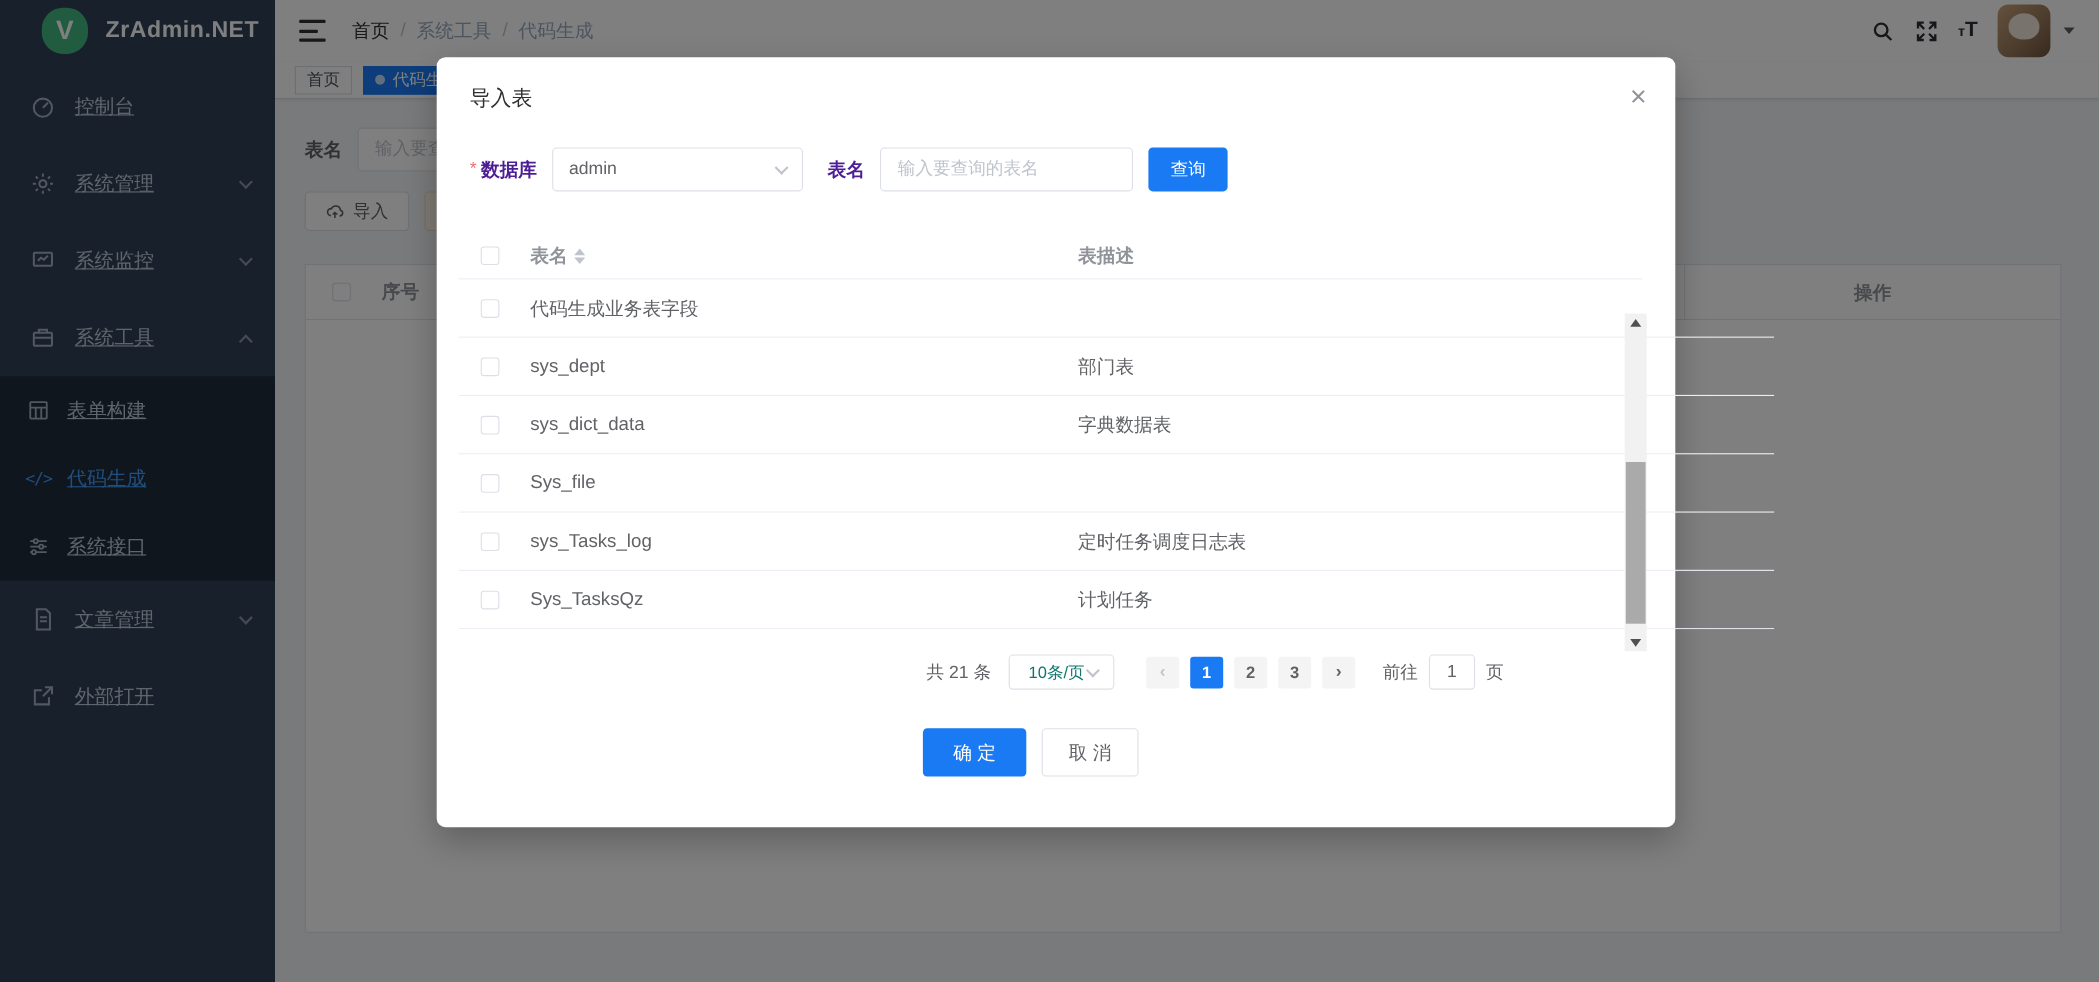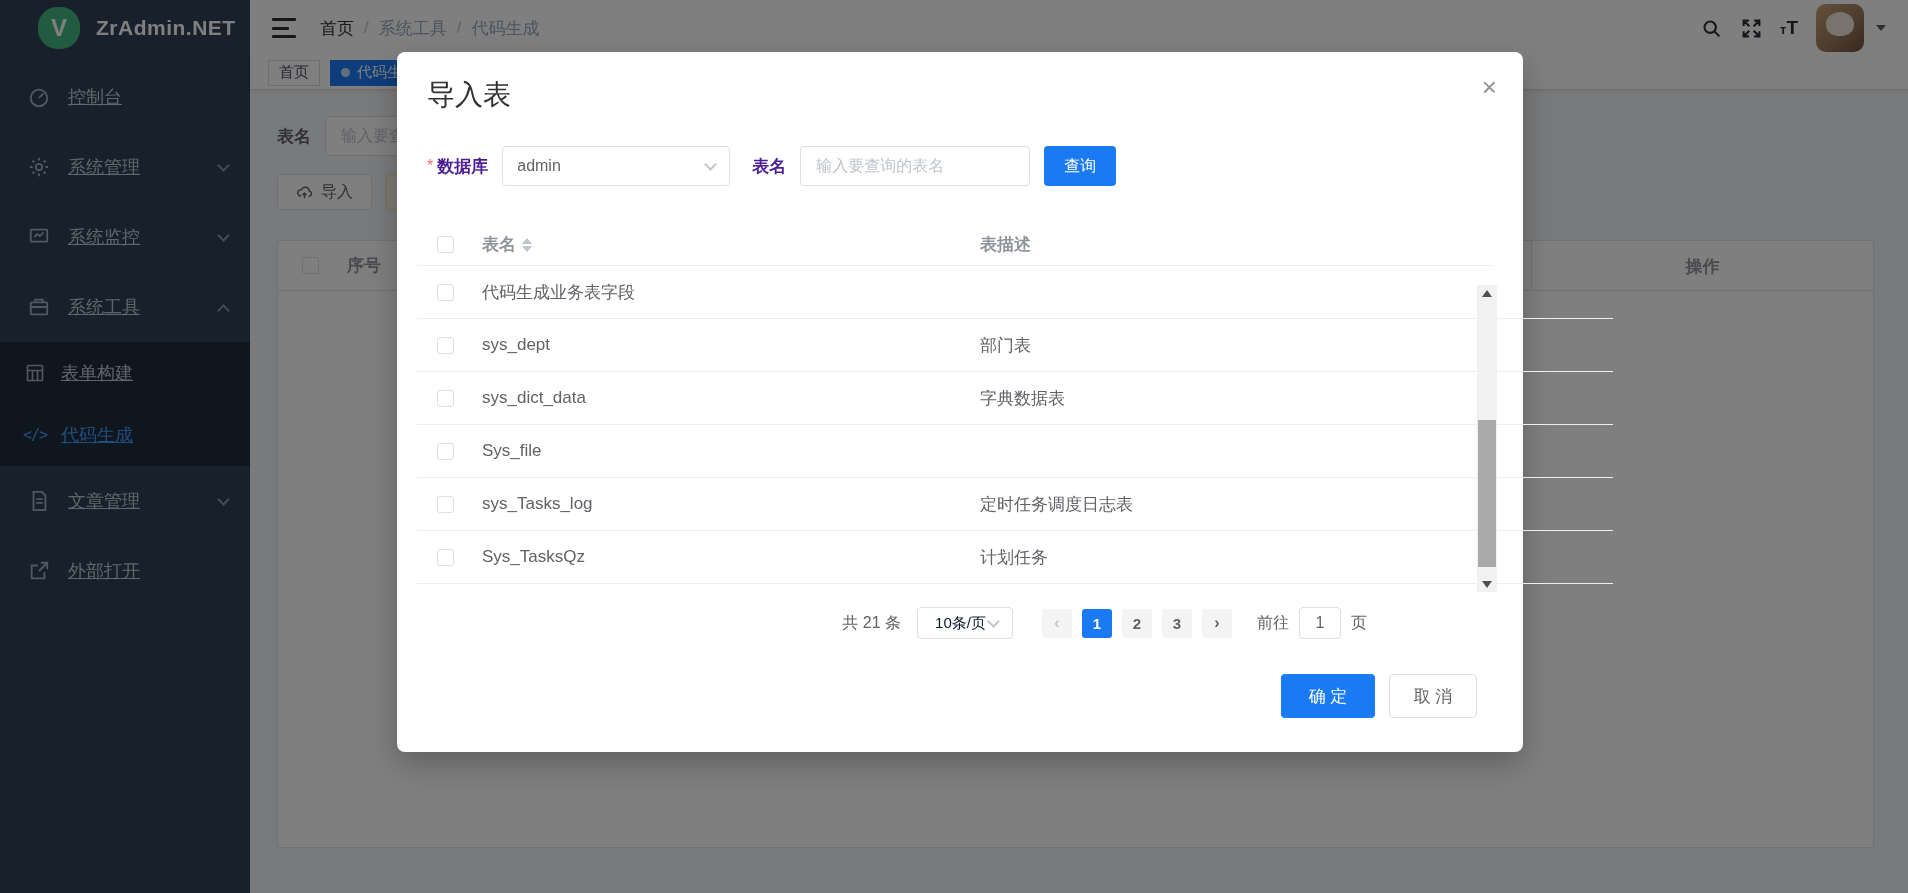--- a/index.html
+++ b/index.html
@@ -59,21 +59,21 @@
   .bg-thead { height:50px; border-bottom:1px solid #dfe4ed; display:flex; align-items:center; color:#909399; font-size:17px; font-weight:bold; }
   .bg-thead .cb { margin-left:24px; }
   .bg-th-index { margin-left:28px; }
   .bg-op-col { position:absolute; top:0; right:0; width:342px; height:50px; border-left:1px solid #dfe4ed; display:flex; align-items:center; justify-content:center; color:#909399; font-size:17px; font-weight:bold; }
   .cb { width:17px; height:17px; border:1px solid #dcdfe6; border-radius:3px; background:#fff; flex:none; cursor:pointer; }
 
   
   .overlay { position:fixed; inset:0; background:rgba(0,0,0,.5); z-index:50; }
   .modal { position:fixed; left:397px; top:52px; width:1126px; height:700px; background:#fff; border-radius:8px; box-shadow:0 12px 32px rgba(0,0,0,.25); z-index:60; }
   .modal-header { padding:24px 30px 0 30px; position:relative; }
-  .modal-title { font-size:28px; color:#303133; }
+  .modal-title { font-size:19px; color:#303133; }
   .modal-close { position:absolute; top:22px; right:26px; font-size:26px; line-height:1; color:#909399; cursor:pointer; }
   .modal-form { margin-top:32px; padding:0 30px; display:flex; align-items:center; }
   .req { color:#f56c6c; font-size:16px; margin-right:4px; }
   .form-label { font-size:17px; font-weight:bold; color:#4c1d95; margin-right:14px; }
   .select { width:228px; height:40px; border:1px solid #dcdfe6; border-radius:4px; display:flex; align-items:center; padding:0 14px; cursor:pointer; background:#fff; }
   .select-value { flex:1; font-size:16px; color:#606266; }
   .sel-chev { width:9px; height:9px; border-right:2px solid #c0c4cc; border-bottom:2px solid #c0c4cc; transform:rotate(45deg); margin-top:-4px; }
   .label-gap { margin-left:22px; }
   .modal-input { width:230px; }
   .btn-primary { height:40px; padding:0 20px; margin-left:14px; background:#1a7af4; border:none; border-radius:4px; color:#fff; font-size:16px; cursor:pointer; }
@@ -93,30 +93,30 @@
   .ms-arrow { height:16px; display:flex; align-items:center; justify-content:center; cursor:pointer; }
   .ms-arrow i { width:0; height:0; border-left:5px solid transparent; border-right:5px solid transparent; }
   .ms-up i { border-bottom:7px solid #505050; }
   .ms-dn i { border-top:7px solid #505050; }
   .ms-track { position:relative; height:275px; }
   .ms-thumb { position:absolute; left:1px; right:1px; top:119px; height:147px; background:#aaaaaa; cursor:pointer; }
 
   .m-pager { margin-top:23px; display:flex; align-items:center; justify-content:flex-end; padding-right:156px; font-size:16px; color:#606266; }
   .pager-total { margin-right:16px; }
   .size-select { width:96px; height:32px; margin-right:24px; }
-  .size-select .select-value { font-size:15px; color:#0f172a; text-align:center; }
+  .size-select .select-value { font-size:15px; color:#0f766e; text-align:center; }
   .pg-btn { min-width:30px; height:29px; margin:0 5px; background:#f4f4f5; border:none; border-radius:3px; font-size:15px; color:#606266; font-weight:bold; cursor:pointer; display:flex; align-items:center; justify-content:center; }
   .pg-btn.arrow { color:#c0c4cc; font-size:16px; }
   .pg-btn.arrow.next { color:#606266; }
   .pg-btn.current { background:#1a7af4; color:#fff; }
   .goto-label { margin:0 10px 0 20px; }
   .goto-input { width:42px; height:32px; text-align:center; padding:0 4px; }
   .goto-suffix { margin-left:10px; }
 
-  .modal-footer { margin-top:35px; display:flex; justify-content:flex-end; gap:14px; padding-right:46px; }
+  .modal-footer { margin-top:35px; display:flex; justify-content:center; gap:14px; padding-right:46px; }
   .btn-confirm { width:94px; height:44px; background:#1a7af4; color:#fff; border:none; border-radius:4px; font-size:17px; cursor:pointer; }
   .btn-cancel { width:88px; height:44px; background:#fff; color:#606266; border:1px solid #dcdfe6; border-radius:4px; font-size:17px; cursor:pointer; }
 
   svg { display:block; }
 </style>
 </head>
 <body>
 
 <div class="layout">
 
@@ -176,20 +176,31 @@
             <svg width="20" height="20" viewBox="0 0 24 24" fill="none" stroke="currentColor" stroke-width="2">
                 <rect x="3" y="3" width="18" height="18" rx="1"></rect>
                 <path d="M3 9h18M9 9v12M15 9v12"></path>
               </svg>
           </span>
           <span class="mi-label">表单构建</span>
         </div>
         <div class="menu-item active">
           <span class="mi-icon code-glyph">&lt;/&gt;</span>
           <span class="mi-label">代码生成</span>
+        </div>
+        <div class="menu-item">
+          <span class="mi-icon">
+            <svg width="20" height="20" viewBox="0 0 24 24" fill="none" stroke="currentColor" stroke-width="2">
+                <path d="M3 6h18M3 12h18M3 18h18"></path>
+                <circle cx="9" cy="6" r="2.2" fill="#1f2d3d"></circle>
+                <circle cx="15" cy="12" r="2.2" fill="#1f2d3d"></circle>
+                <circle cx="7" cy="18" r="2.2" fill="#1f2d3d"></circle>
+              </svg>
+          </span>
+          <span class="mi-label">系统接口</span>
         </div>
       </div>
 
       <div class="menu-item">
         <span class="mi-icon">
           <svg width="22" height="22" viewBox="0 0 24 24" fill="none" stroke="currentColor" stroke-width="2">
               <path d="M6 2h9l4 4v16H6z"></path>
               <path d="M9 10h7M9 14h7"></path>
             </svg>
         </span>

